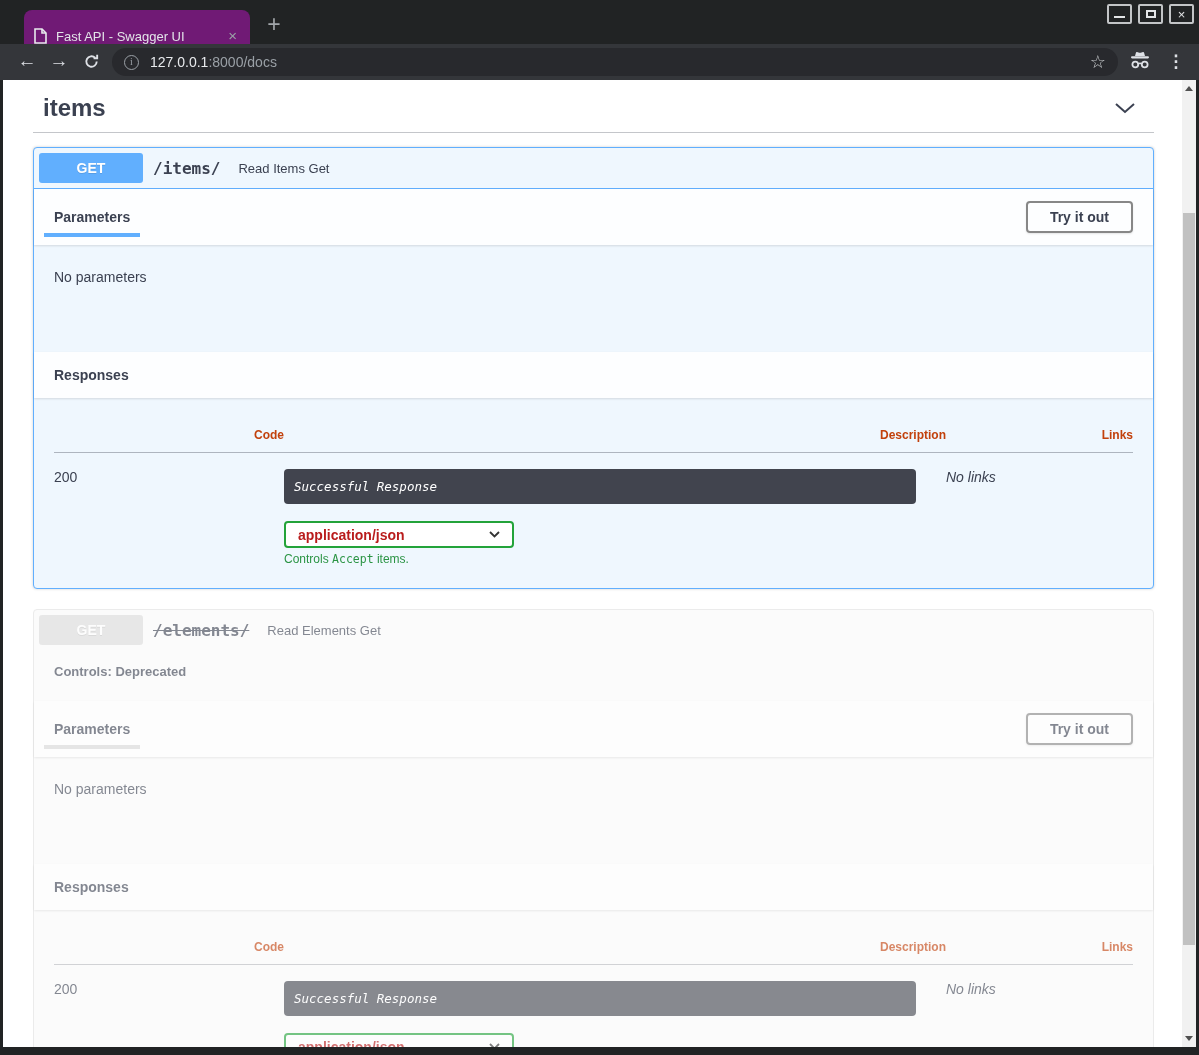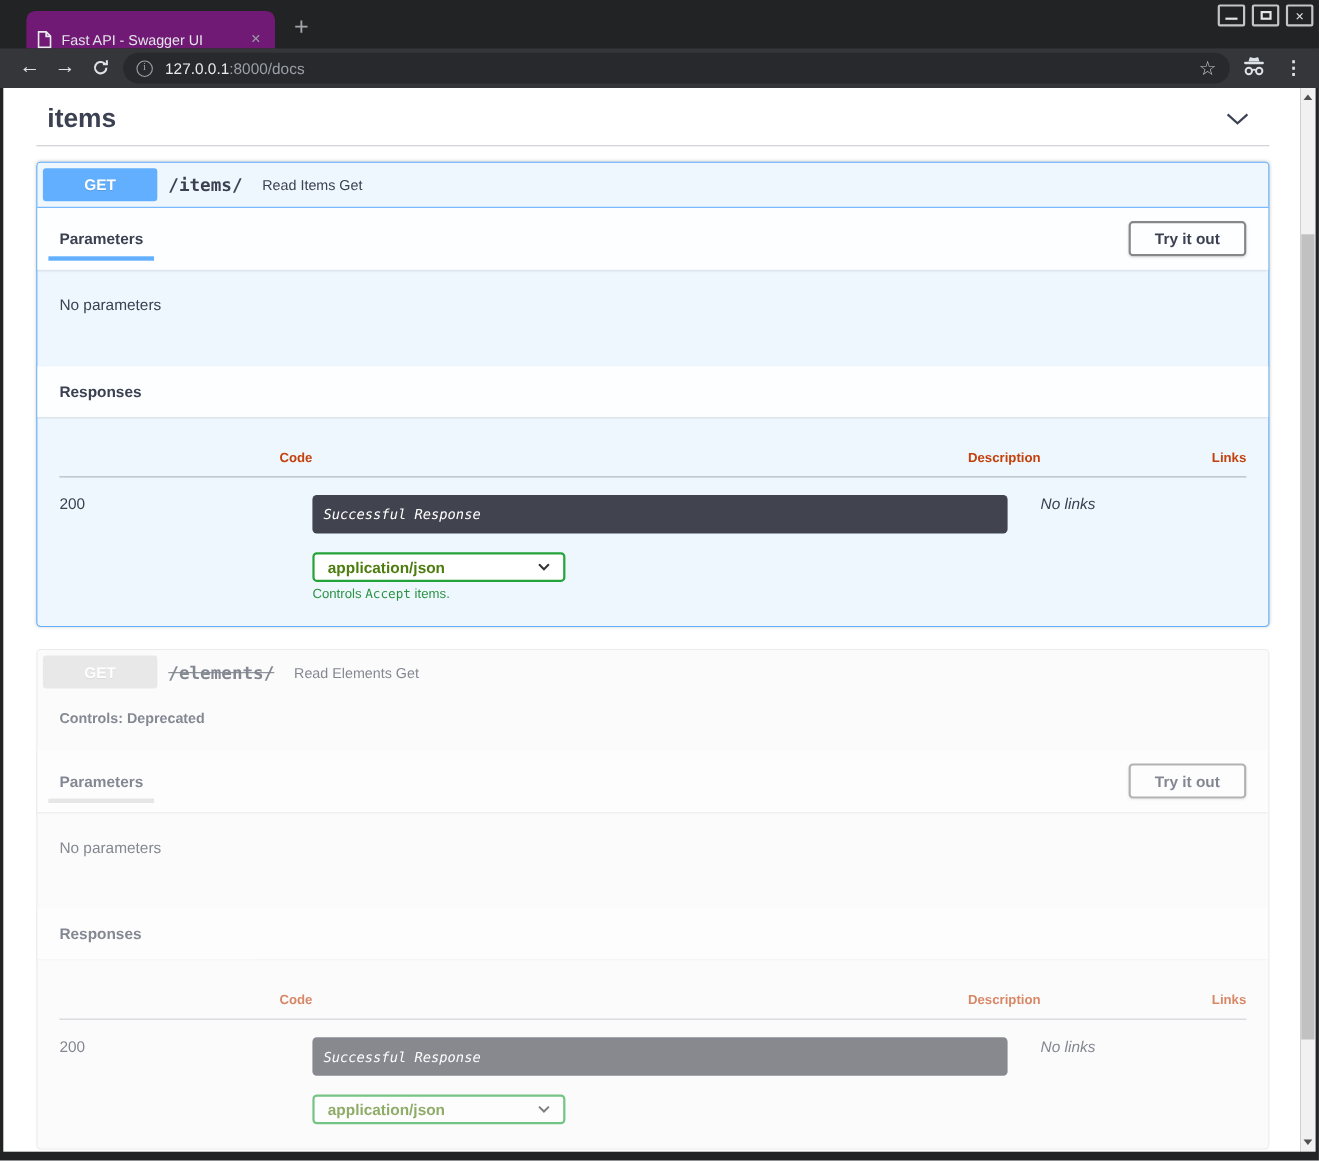--- a/index.html
+++ b/index.html
@@ -68,36 +68,36 @@
 
   .warning { padding:14px 15px 22px 20px; font-size:13px; font-weight:700; }
 
   .sec-header { display:flex; align-items:center; justify-content:space-between; padding:8px 20px;
     background:rgba(255,255,255,.85); box-shadow:0 1px 2px rgba(0,0,0,.12); min-height:52px; }
   .params-tab { font-size:14px; font-weight:700; padding:12px 10px 8px; margin-left:-10px; border-bottom:4px solid #61affe; }
   .deprecated .params-tab { border-bottom-color:#d8d8d8; }
   .try-btn { border:2px solid #878787; border-radius:4px; padding:6px 22px; background:transparent;
     font-size:14px; font-weight:700; color:#3b4151; box-shadow:0 1px 2px rgba(0,0,0,.1);
     font-family:"Liberation Sans", sans-serif; }
-  .no-params { padding:24px 20px 48px; font-size:14px; }
+  .no-params { padding:24px 20px 67px; font-size:14px; }
   .resp-header { display:flex; align-items:center; padding:8px 20px; min-height:46px;
     background:rgba(255,255,255,.85); box-shadow:0 1px 2px rgba(0,0,0,.12); font-size:14px; font-weight:700; }
 
   .table-wrap { padding:16px 20px 22px; }
   table.resp { width:100%; border-collapse:collapse; }
   table.resp th { text-align:right; font-size:12px; font-weight:700; color:#c2410c;
     border-bottom:1px solid rgba(59,65,81,.2); padding:14px 0 10px; }
   table.resp td { vertical-align:top; padding:16px 0 0; font-size:14px; }
   .col-code { width:230px; } .col-desc { width:662px; }
   .resp-box { background:#41444e; color:#fff; border-radius:4px; padding:10px;
     font-family:"DejaVu Sans Mono", monospace; font-style:italic; font-weight:400; font-size:12.5px; margin-right:30px; }
   .media-wrap { margin-top:17px; }
   .media-select { width:230px; height:27px; border:2px solid #23a33a; border-radius:4px; background:#fff;
     display:flex; align-items:center; justify-content:space-between; padding:4px 12px;
-    font-size:14px; font-weight:700; color:#4d7c0f; }
+    font-size:14px; font-weight:700; color:#b91c1c; }
   .accept-msg { margin-top:4px; font-size:12px; color:#2b9444; }
   .accept-msg .code { font-family:"DejaVu Sans Mono", monospace; font-size:11.5px; }
   .links-cell { font-style:italic; }
 </style>
 </head>
 <body>
 
 <div class="titlebar">
   <div class="tab">
     <span style="display:flex;">

